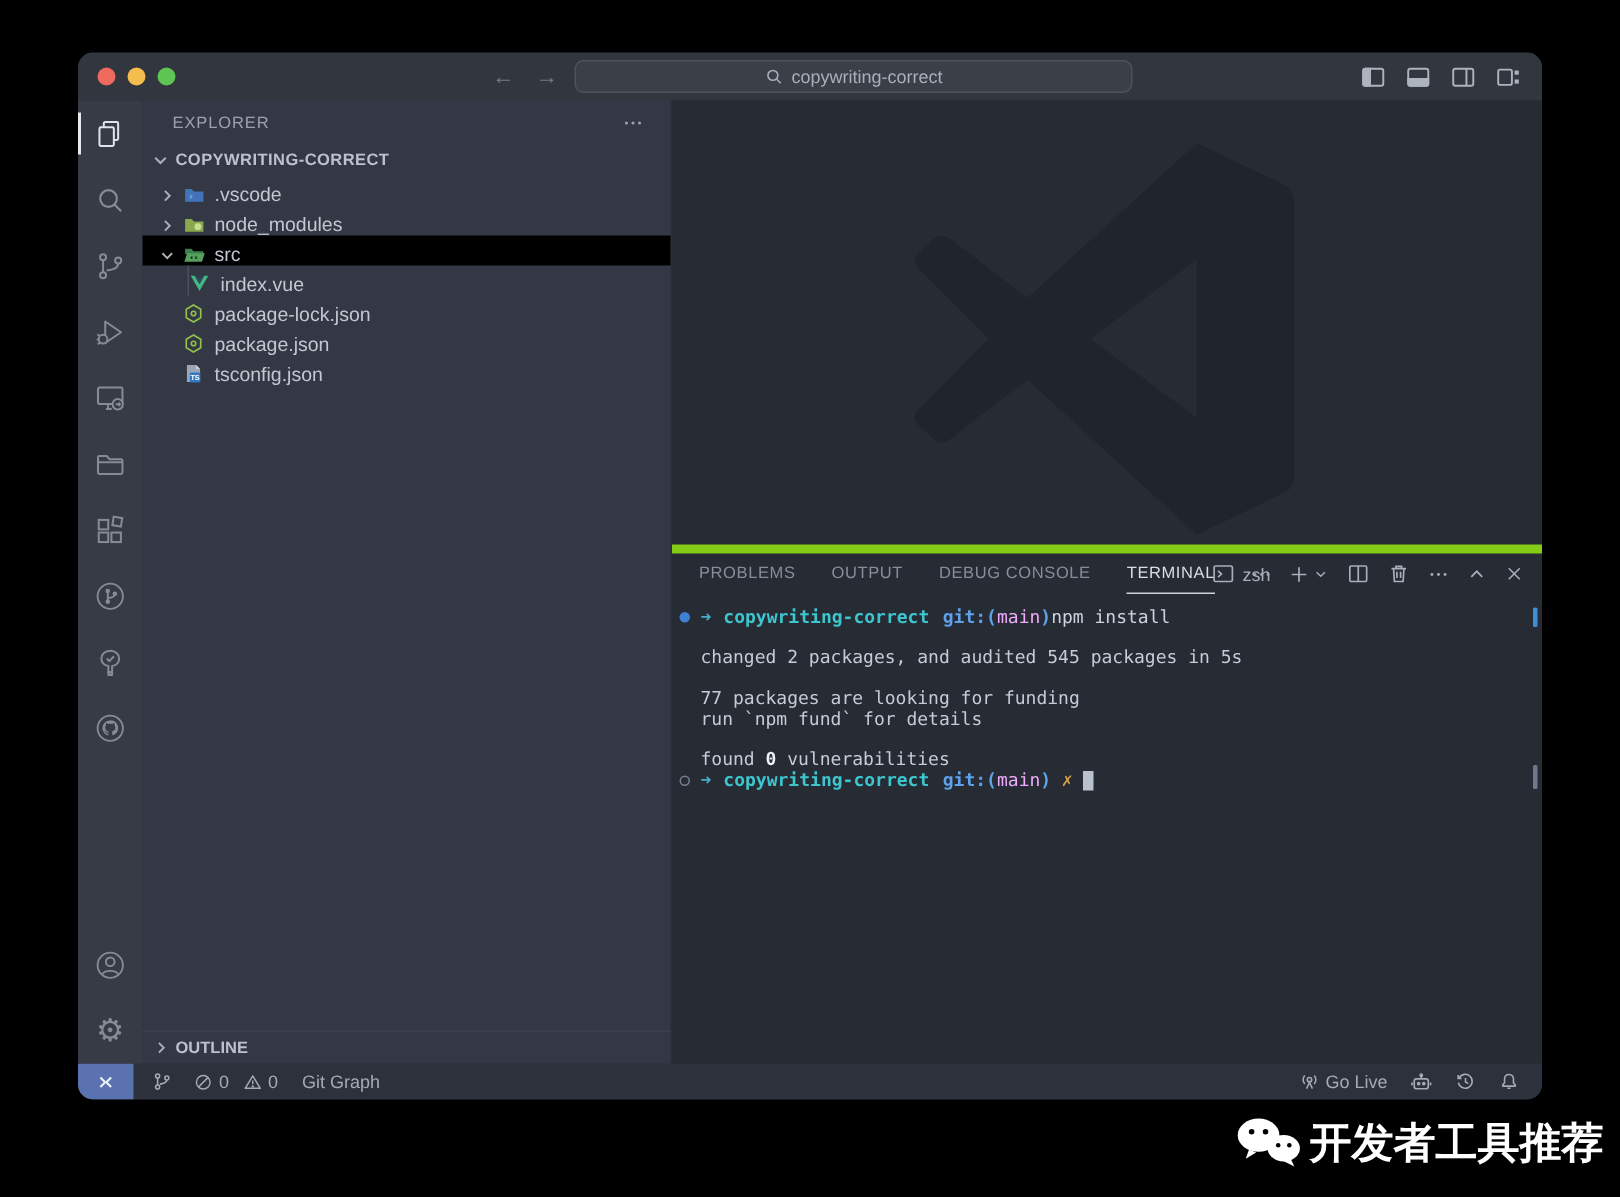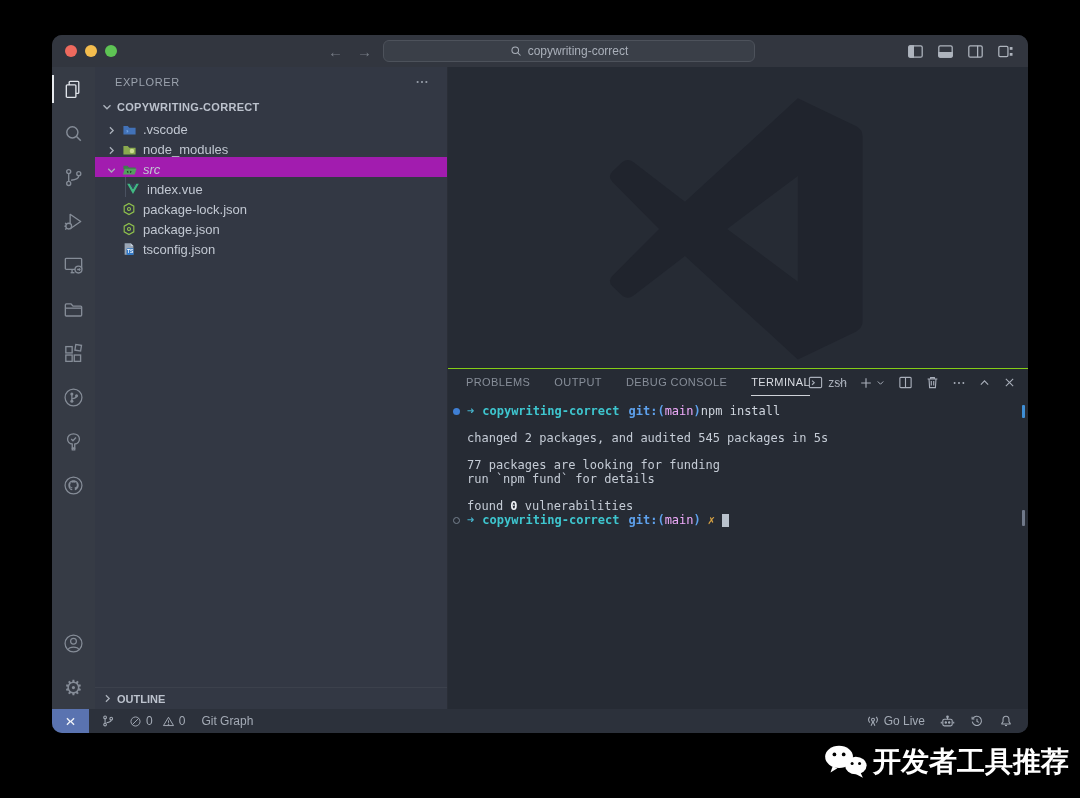--- a/index.html
+++ b/index.html
@@ -24,33 +24,33 @@
   .ab-icon{width:43px;height:44px;display:flex;align-items:center;justify-content:center;color:#858c97;position:relative;}
   .ab-icon.active{color:#e0e4ea;}
   .ab-icon.active::before{content:"";position:absolute;left:0;top:8px;bottom:8px;width:2px;background:#e6e9ed;}
   .ab-spacer{flex:1;}
   
   .sidebar{width:352px;background:#333844;flex:none;position:relative;color:#c2c8d2;border-right:1px solid #2a2e37;}
   .sb-header{height:30px;display:flex;align-items:center;padding:0 18px 0 20px;font-size:11px;letter-spacing:.6px;color:#9ba2ad;}
   .sb-header .more{margin-left:auto;color:#9ba2ad;}
   .section-row{height:20px;display:flex;align-items:center;gap:2px;padding-left:4px;font-weight:bold;font-size:11px;color:#bcc2cd;letter-spacing:.3px;}
   .file-row{height:20px;display:flex;align-items:flex-end;font-size:13px;color:#c2c8d2;padding-left:8px;position:relative;}
-  .file-row.selected{background:#a21caf;font-style:italic;}
+  .file-row.selected{background:#000000;}
   .twisty{width:16px;display:flex;align-items:center;justify-content:center;color:#aab0ba;flex:none;}
   .file-icon{width:16px;height:16px;margin:0 6px 0 2px;display:flex;align-items:center;justify-content:center;flex:none;}
   .file-row.indent{padding-left:28px;}
   .guide{position:absolute;left:30px;top:0;bottom:0;border-left:1px solid #4a5160;}
   .outline-row{position:absolute;left:0;right:0;bottom:0;height:21px;display:flex;align-items:center;
     padding-left:4px;font-weight:bold;font-size:11px;color:#bcc2cd;border-top:1px solid #3c414c;gap:2px;}
   
   .main{flex:1;display:flex;flex-direction:column;min-width:0;}
   .editor{flex:1;background:#262b34;position:relative;overflow:hidden;}
   .vscode-mark{position:absolute;left:50%;top:50%;transform:translate(-50%,-46%);width:272px;height:272px;fill:#20242d;}
   
-  .panel{height:340px;flex:none;background:#262b34;border-top:1px solid #84cc16;position:relative;}
+  .panel{height:340px;flex:none;background:#262b34;border-top:6px solid #84cc16;position:relative;}
   .panel-tabs{height:27px;display:flex;align-items:stretch;padding-left:18px;}
   .ptab{font-size:11px;color:#878e99;margin-right:24px;letter-spacing:.4px;display:flex;align-items:center;border-bottom:1px solid transparent;}
   .ptab.active{color:#dadde3;border-bottom-color:#cfd2d8;}
   .ptab-more{display:flex;align-items:center;color:#9aa1ab;}
   .panel-controls{position:absolute;right:12px;top:0;height:27px;display:flex;align-items:center;gap:12px;color:#a9afba;font-size:12px;}
   .shell-group{display:flex;align-items:flex-end;gap:5px;}
   .plus-group{display:flex;align-items:center;gap:2px;}
   .term{position:absolute;left:0;right:10px;top:36px;font-family:"DejaVu Sans Mono",monospace;font-size:12px;line-height:13.6px;color:#c9d0da;}
   .tline{height:13.6px;display:flex;align-items:center;white-space:pre;}
   .t-prompt{padding-left:5px;}

